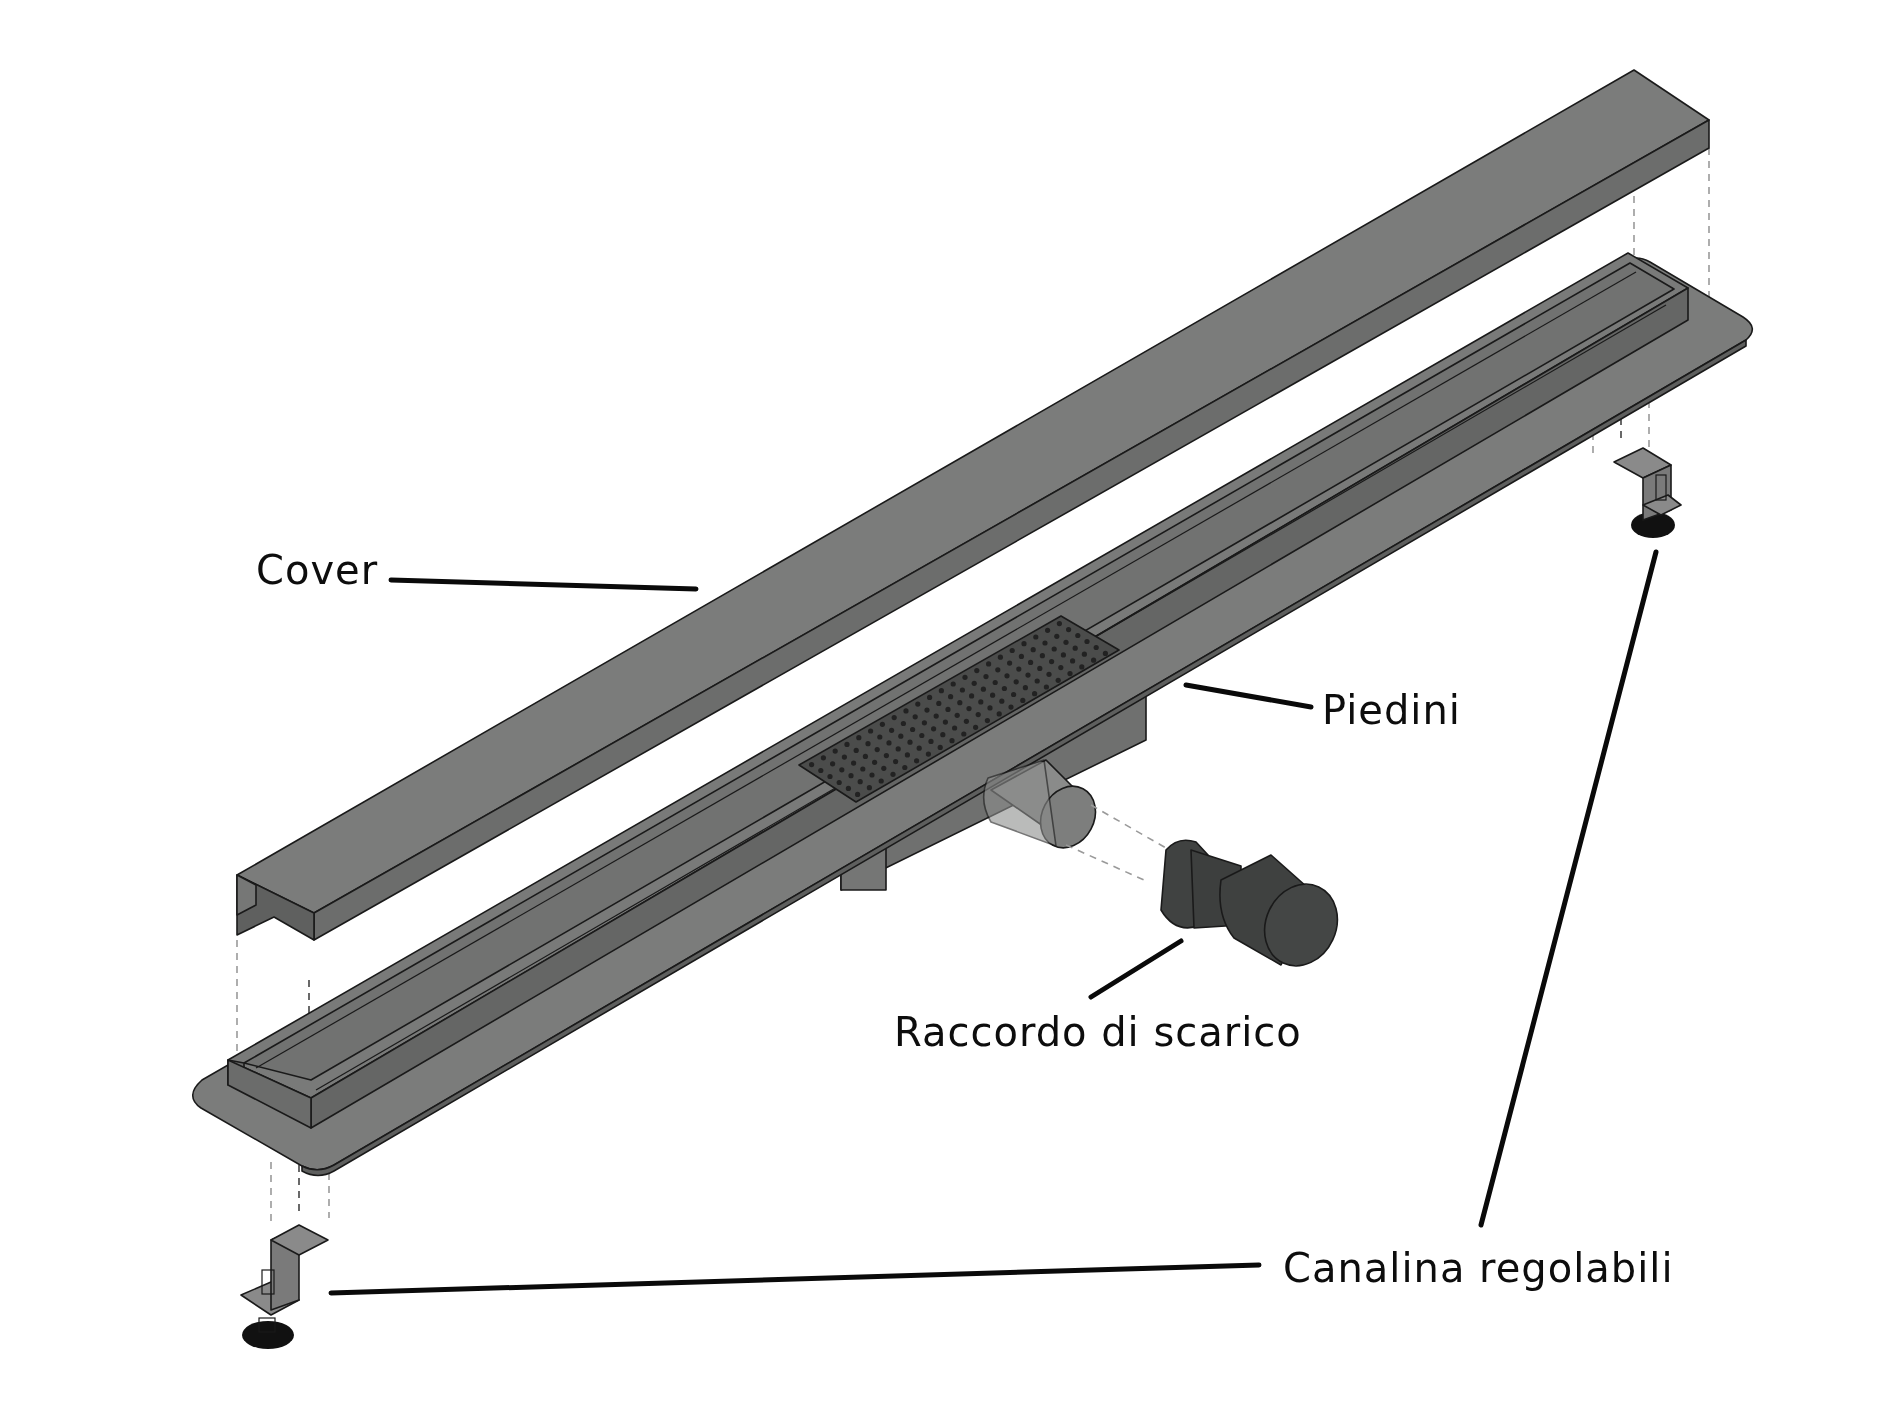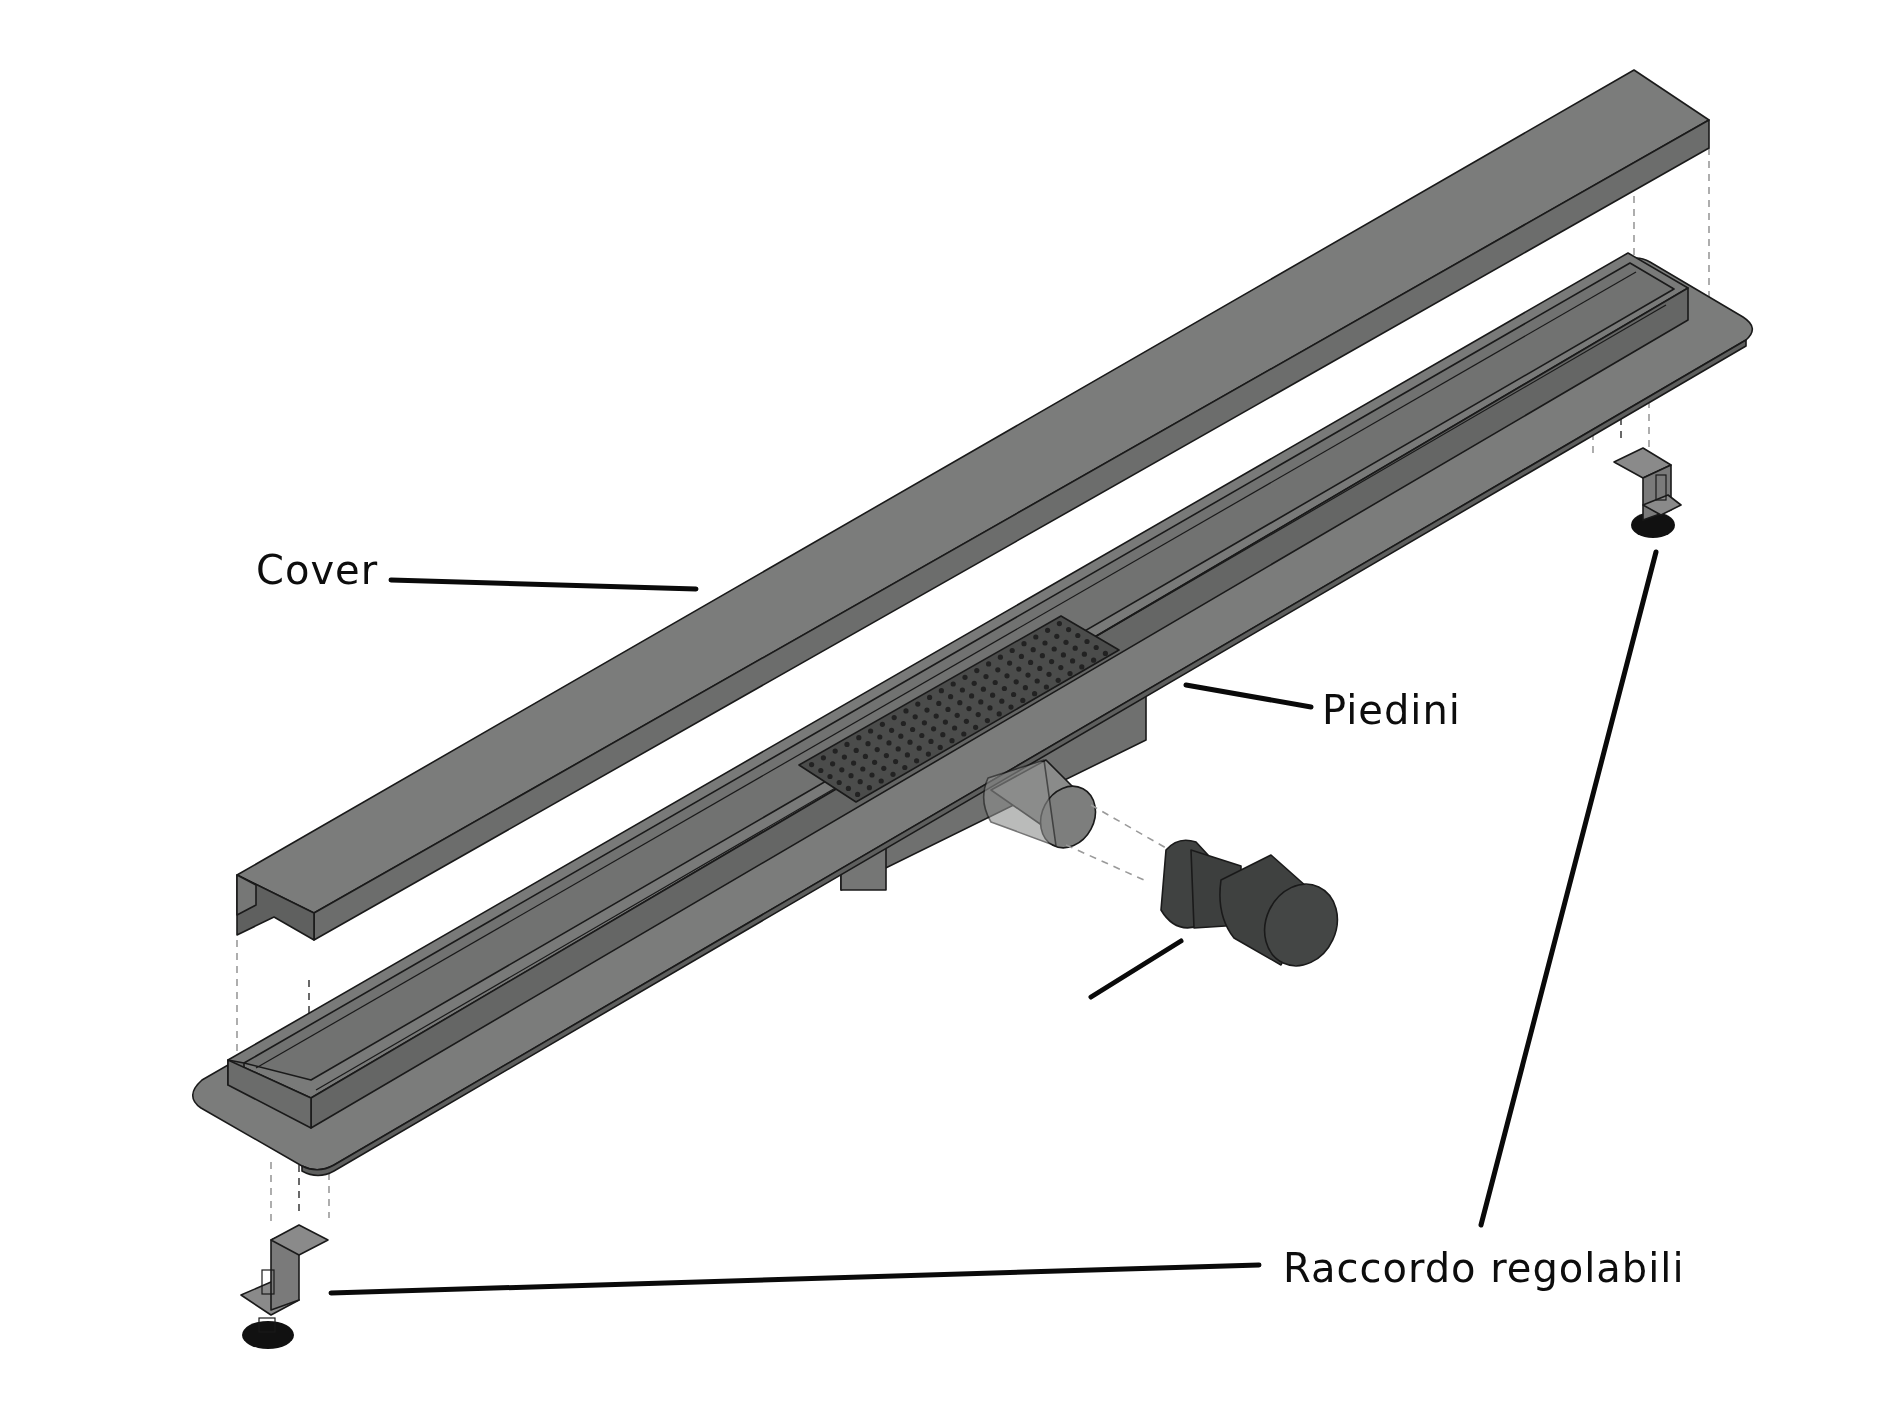--- a/index.html
+++ b/index.html
@@ -253,14 +253,15 @@
     <line class="leader" x1="1170" y1="685" x2="1295" y2="707"></line>
     <line class="leader" x1="1075" y1="997" x2="1165" y2="941"></line>
     <line class="leader" x1="315" y1="1293" x2="1243" y2="1265"></line>
     <line class="leader" x1="1465" y1="1225" x2="1640" y2="552"></line>
   </g>
 </svg>
 
   
   <div class="label" style="left:240px; top:550px;">Cover</div>
   <div class="label" style="left:1306px; top:690px;">Piedini</div>
-  <div class="label" style="left:1267px; top:1248px;">Raccordo regolabili</div>
+  <div class="label" style="left:878px; top:1012px;">Raccordo di scarico</div>
+  <div class="label" style="left:1267px; top:1248px;">Canalina regolabili</div>
 </div>
 
 </body></html>

